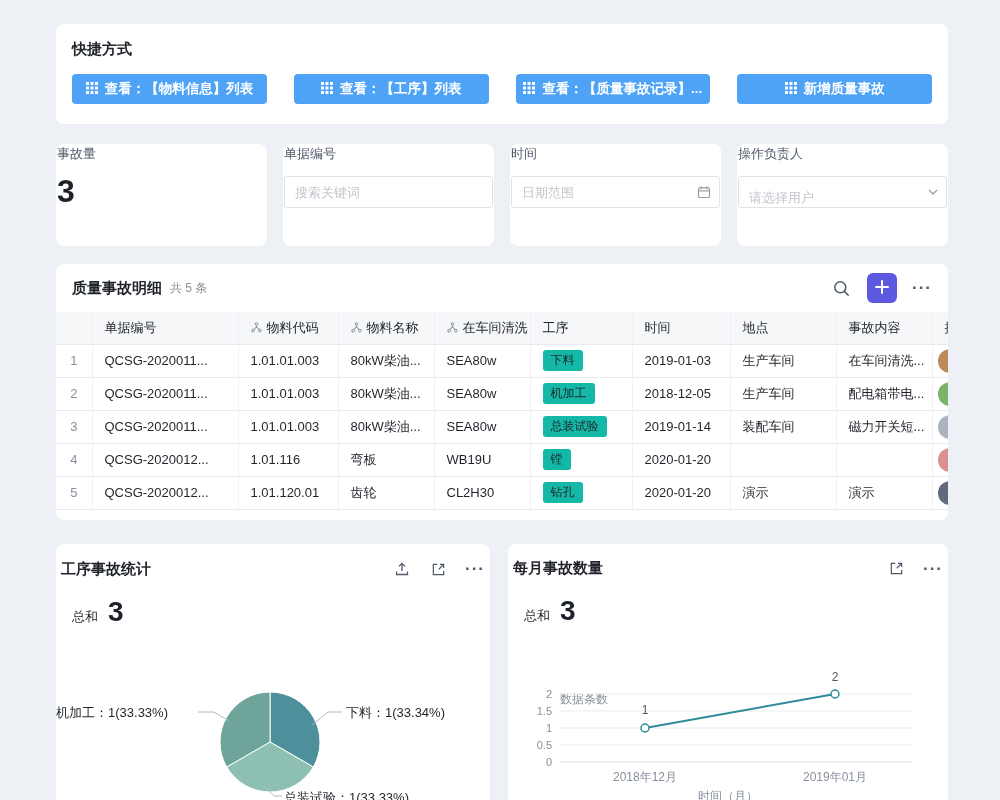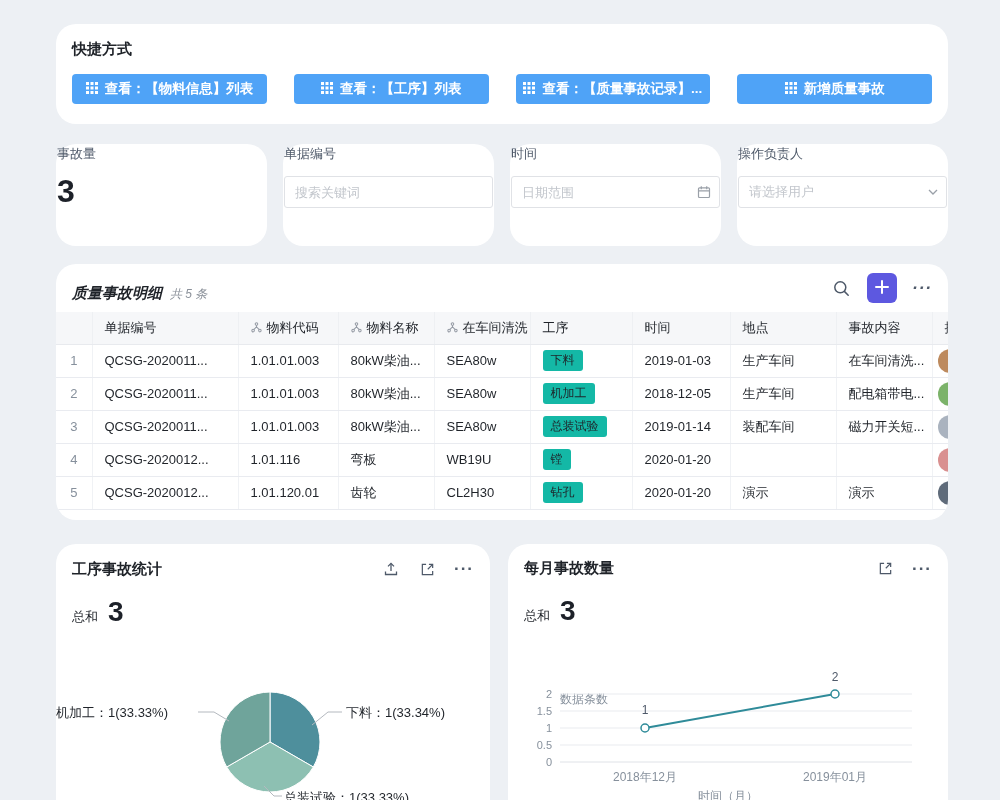--- a/index.html
+++ b/index.html
@@ -1,43 +1,43 @@
 <!DOCTYPE html>
 <html><head>
 <meta charset="utf-8">
 <style>
   * { margin:0; padding:0; box-sizing:border-box; }
   html,body { width:1000px; height:800px; }
   body { font-family:"Liberation Sans","DejaVu Sans",sans-serif; background:#edf0f4; overflow:hidden; }
   .page { position:relative; width:1000px; height:800px; overflow:hidden; }
-  .card { position:absolute; background:#fff; border-radius:20px; }
+  .card { position:absolute; background:#fff; border-radius:8px; }
 
   
   .shortcuts { left:56px; top:24px; width:892px; height:100px; padding:16px; }
   .card-title { font-size:15px; font-weight:700; color:#1f2329; }
   .btn-row { display:flex; gap:27px; margin-top:15px; }
   .sc-btn { flex:1; height:30px; border:none; border-radius:4px; background:#4fa3f7; color:#fff;
             font-size:13.5px; font-weight:600; display:flex; align-items:center; justify-content:center;
             gap:7px; white-space:nowrap; overflow:hidden; cursor:pointer; font-family:inherit; }
 
   
   .f-card { top:144px; width:211px; height:102px; padding:1px; }
   .f-label { font-size:13px; color:#4e5969; }
   .stat-value { font-size:32px; font-weight:700; color:#1d2129; margin-top:10px; }
   .input-wrap { position:relative; margin-top:13px; }
   .input-wrap input, .fake-select { width:100%; height:32px; border:1px solid #e0e2e6; border-radius:3px;
       background:#fff; font-size:13px; color:#1f2329; padding:0 28px 0 10px; font-family:inherit;
       display:block; }
   .input-wrap input::placeholder { color:#c2c6cc; }
-  .fake-select { display:flex; align-items:center; color:#c2c6cc; cursor:pointer; }
+  .fake-select { display:flex; align-items:flex-end; color:#c2c6cc; cursor:pointer; }
   .in-icon { position:absolute; right:9px; top:9px; line-height:0; }
 
   
   .table-card { left:56px; top:264px; width:892px; height:256px; overflow:hidden; }
-  .table-head { display:flex; align-items:flex-end; padding:9px 16px; height:48px;font-style:italic; }
+  .table-head { display:flex; align-items:center; padding:9px 16px; height:48px; }
   .tbl-count { font-size:12px; color:#8a9099; margin-left:8px; }
   .head-tools { margin-left:auto; display:flex; align-items:center; gap:15px; }
   .icon-btn { background:none; border:none; cursor:pointer; line-height:0; padding:2px; }
   .add-btn { width:30px; height:30px; border:none; border-radius:6px; background:#5d58e0; cursor:pointer;
              display:flex; align-items:center; justify-content:center; }
   .dots { font-size:17px; font-weight:700; color:#4e5969; letter-spacing:1px; cursor:pointer; line-height:12px; }
 
   table { width:892px; border-collapse:collapse; table-layout:fixed; font-size:13px; color:#1f2329; }
   th { background:#f6f7f9; font-weight:400; text-align:left; height:32px; padding:0 12px;
        border-bottom:1px solid #e8eaee; border-right:1px solid #eef0f3; white-space:nowrap; overflow:hidden; }
@@ -47,21 +47,21 @@
   .idx { color:#86909c; text-align:center; padding:0 4px; }
   .hic { margin-right:5px; vertical-align:-1px; }
   .pill { display:inline-block; background:#14b8a6; border-radius:3px; padding:2px 8px; font-size:12px; color:#1f2329; }
   .avcell { overflow:visible; padding:0 0 0 5px; }
   .avatar { display:inline-block; width:24px; height:24px; border-radius:50%; vertical-align:middle; }
   .av1{background:#bd8a5e;} .av2{background:#7cb36a;} .av3{background:#aab3bf;} .av4{background:#d99090;} .av5{background:#5f6b7a;}
 
   
   .chart-card-l { left:56px; top:544px; width:434px; height:300px; overflow:hidden; }
   .chart-card-r { left:508px; top:544px; width:440px; height:300px; overflow:hidden; }
-  .chart-head { display:flex; align-items:center; padding:15px 16px 0; }
+  .chart-head { display:flex; align-items:center; padding:15px 5px 0; }
   .chart-tools { margin-left:auto; display:flex; align-items:center; gap:17px; }
   .total-row { display:flex; align-items:baseline; padding:0 16px; margin-top:17px; }
   .total-label { font-size:13px; color:#1f2329; }
   .total-value { font-size:28px; font-weight:700; color:#1d2129; margin-left:10px; }
   .pie-label { position:absolute; font-size:13px; color:#1f2329; white-space:nowrap; }
   .axis-title { position:absolute; font-size:12px; color:#86909c; }
   .svg-abs { position:absolute; left:0; }
   .tick-txt { font-size:11px; fill:#86909c; }
   .xtick-txt { font-size:12px; fill:#86909c; }
   .pt-label { font-size:12px; fill:#4e5969; }

